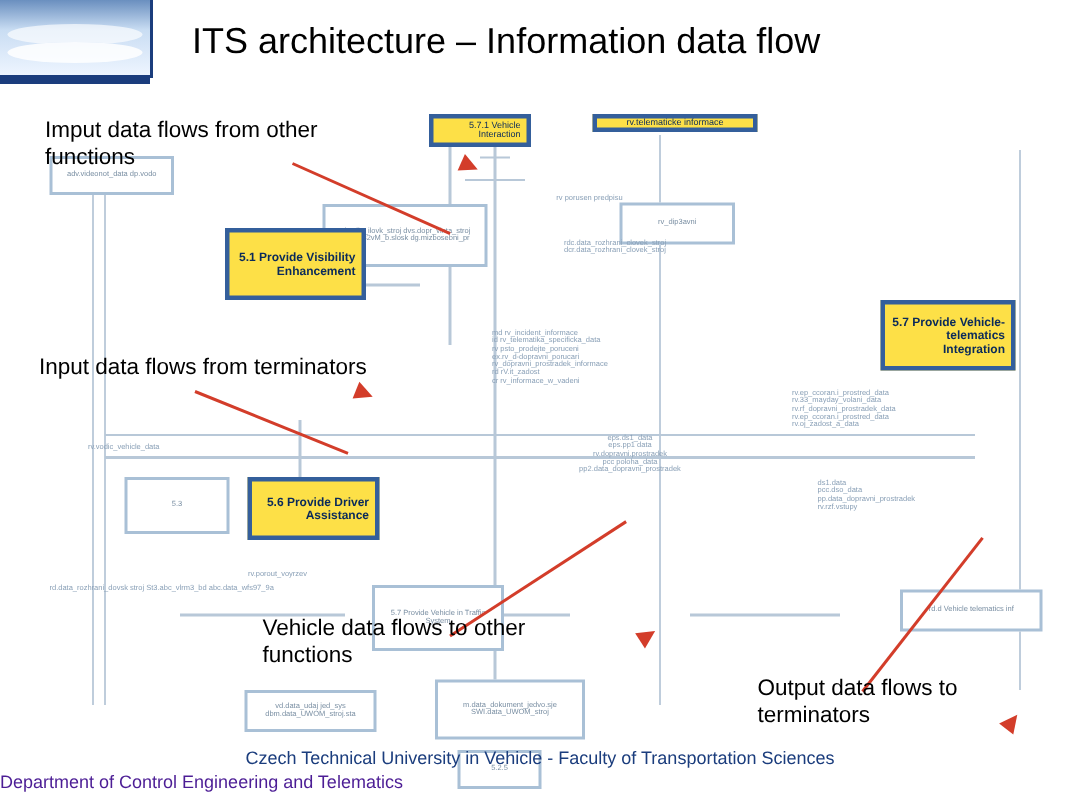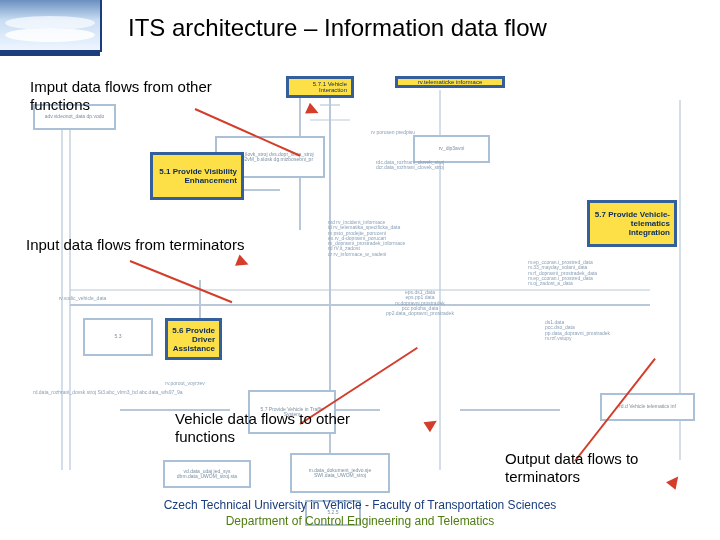--- a/index.html
+++ b/index.html
@@ -8,21 +8,21 @@
 .logo-clouds::before{content:"";position:absolute;bottom:8px;left:5px;width:90px;height:14px;background:rgba(255,255,255,.85);border-radius:50%;box-shadow:0 -12px 0 0 rgba(255,255,255,.65)}
 .bluebar{position:absolute;top:50px;left:0;width:100px;height:6px;background:#1b3d7d}
 .title{position:absolute;top:14px;left:128px;font-size:24px;color:#000000;font-weight:400}
 .canvas{position:absolute;top:60px;left:0;width:720px;height:455px}
 .bgbox{position:absolute;border:2px solid #a9c0d6;background:#fff;font-size:5px;line-height:1.1;color:#7a8fa3;text-align:center;display:flex;align-items:center;justify-content:center;padding:2px;box-sizing:border-box}
 .bglbl{position:absolute;font-size:5px;color:#8aa0b7;text-align:center;line-height:1.05}
 .hlbox{position:absolute;border:3px solid #345f9b;background:#fde047;font-size:8px;color:#0a2a5a;display:flex;align-items:center;justify-content:center;text-align:right;padding:4px;box-sizing:border-box;font-weight:600}
 .smhl{font-size:6px;font-weight:500}
 .annot{position:absolute;font-size:15px;font-weight:400;color:#000;line-height:1.2}
 .footer1{position:absolute;top:498px;left:0;width:720px;text-align:center;font-size:12px;color:#1b3d7d}
-.footer2{position:absolute;top:514px;left:0;width:720px;text-align:center;font-size:12px;color:#4d7c0f}
+.footer2{position:absolute;top:514px;left:0;width:720px;font-size:12px;color:#4c1d95}
 .arrowline{position:absolute;height:2px;background:#d33d2a;transform-origin:left center}
 .arrowhead{position:absolute;width:0;height:0;border:6px solid transparent;border-left:12px solid #d33d2a;transform-origin:left center}
 .bigsvg{position:absolute;top:0;left:0;width:720px;height:455px;pointer-events:none}
 .bigsvg line{stroke:#b8c8d8;stroke-width:2}
 .bigsvg .thin{stroke-width:1.2}
 </style>
 </head>
 <body>
 
 <div class="slide">
@@ -83,21 +83,21 @@
 rv.oj_zadost_a_data</div>
     <div class="bglbl" style="top:260px;left:545px;width:140px;text-align:left;white-space:pre">ds1.data
 pcc.dso_data
 pp.data_dopravni_prostradek
 rv.rzf.vstupy</div>
     <div class="bglbl" style="top:236px;left:30px;width:105px">rv.vodic_vehicle_data</div>
     <div class="bglbl" style="top:321px;left:135px;width:100px">rv.porout_voyrzev</div>
     <div class="bglbl" style="top:330px;left:33px;width:120px;white-space:pre">rd.data_rozhrani_dovsk stroj St3.abc_vlrm3_bd abc.data_wfs97_9a</div>
 
     <div class="hlbox" style="top:92px;left:150px;width:94px;height:48px">5.1 Provide Visibility Enhancement</div>
-    <div class="hlbox" style="top:258px;left:165px;width:57px;height:42px">5.6 Provide Driver Assistance</div>
+    <div class="hlbox" style="top:258px;left:165px;width:88px;height:42px">5.6 Provide Driver Assistance</div>
     <div class="hlbox" style="top:140px;left:587px;width:90px;height:47px">5.7 Provide Vehicle-telematics Integration</div>
     <div class="hlbox smhl" style="top:16px;left:286px;width:68px;height:22px">5.7.1 Vehicle Interaction</div>
     <div class="hlbox smhl" style="top:16px;left:395px;width:110px;height:12px;padding:2px">rv.telematicke informace</div>
 
     <div class="arrowline" style="top:48px;left:195px;width:115px;transform:rotate(24deg)"></div>
     <div class="arrowhead" style="top:48px;left:306px;transform:rotate(24deg) translate(-1px,-6px)"></div>
 
     <div class="arrowline" style="top:200px;left:130px;width:110px;transform:rotate(22deg)"></div>
     <div class="arrowhead" style="top:200px;left:236px;transform:rotate(22deg) translate(-1px,-6px)"></div>
 

